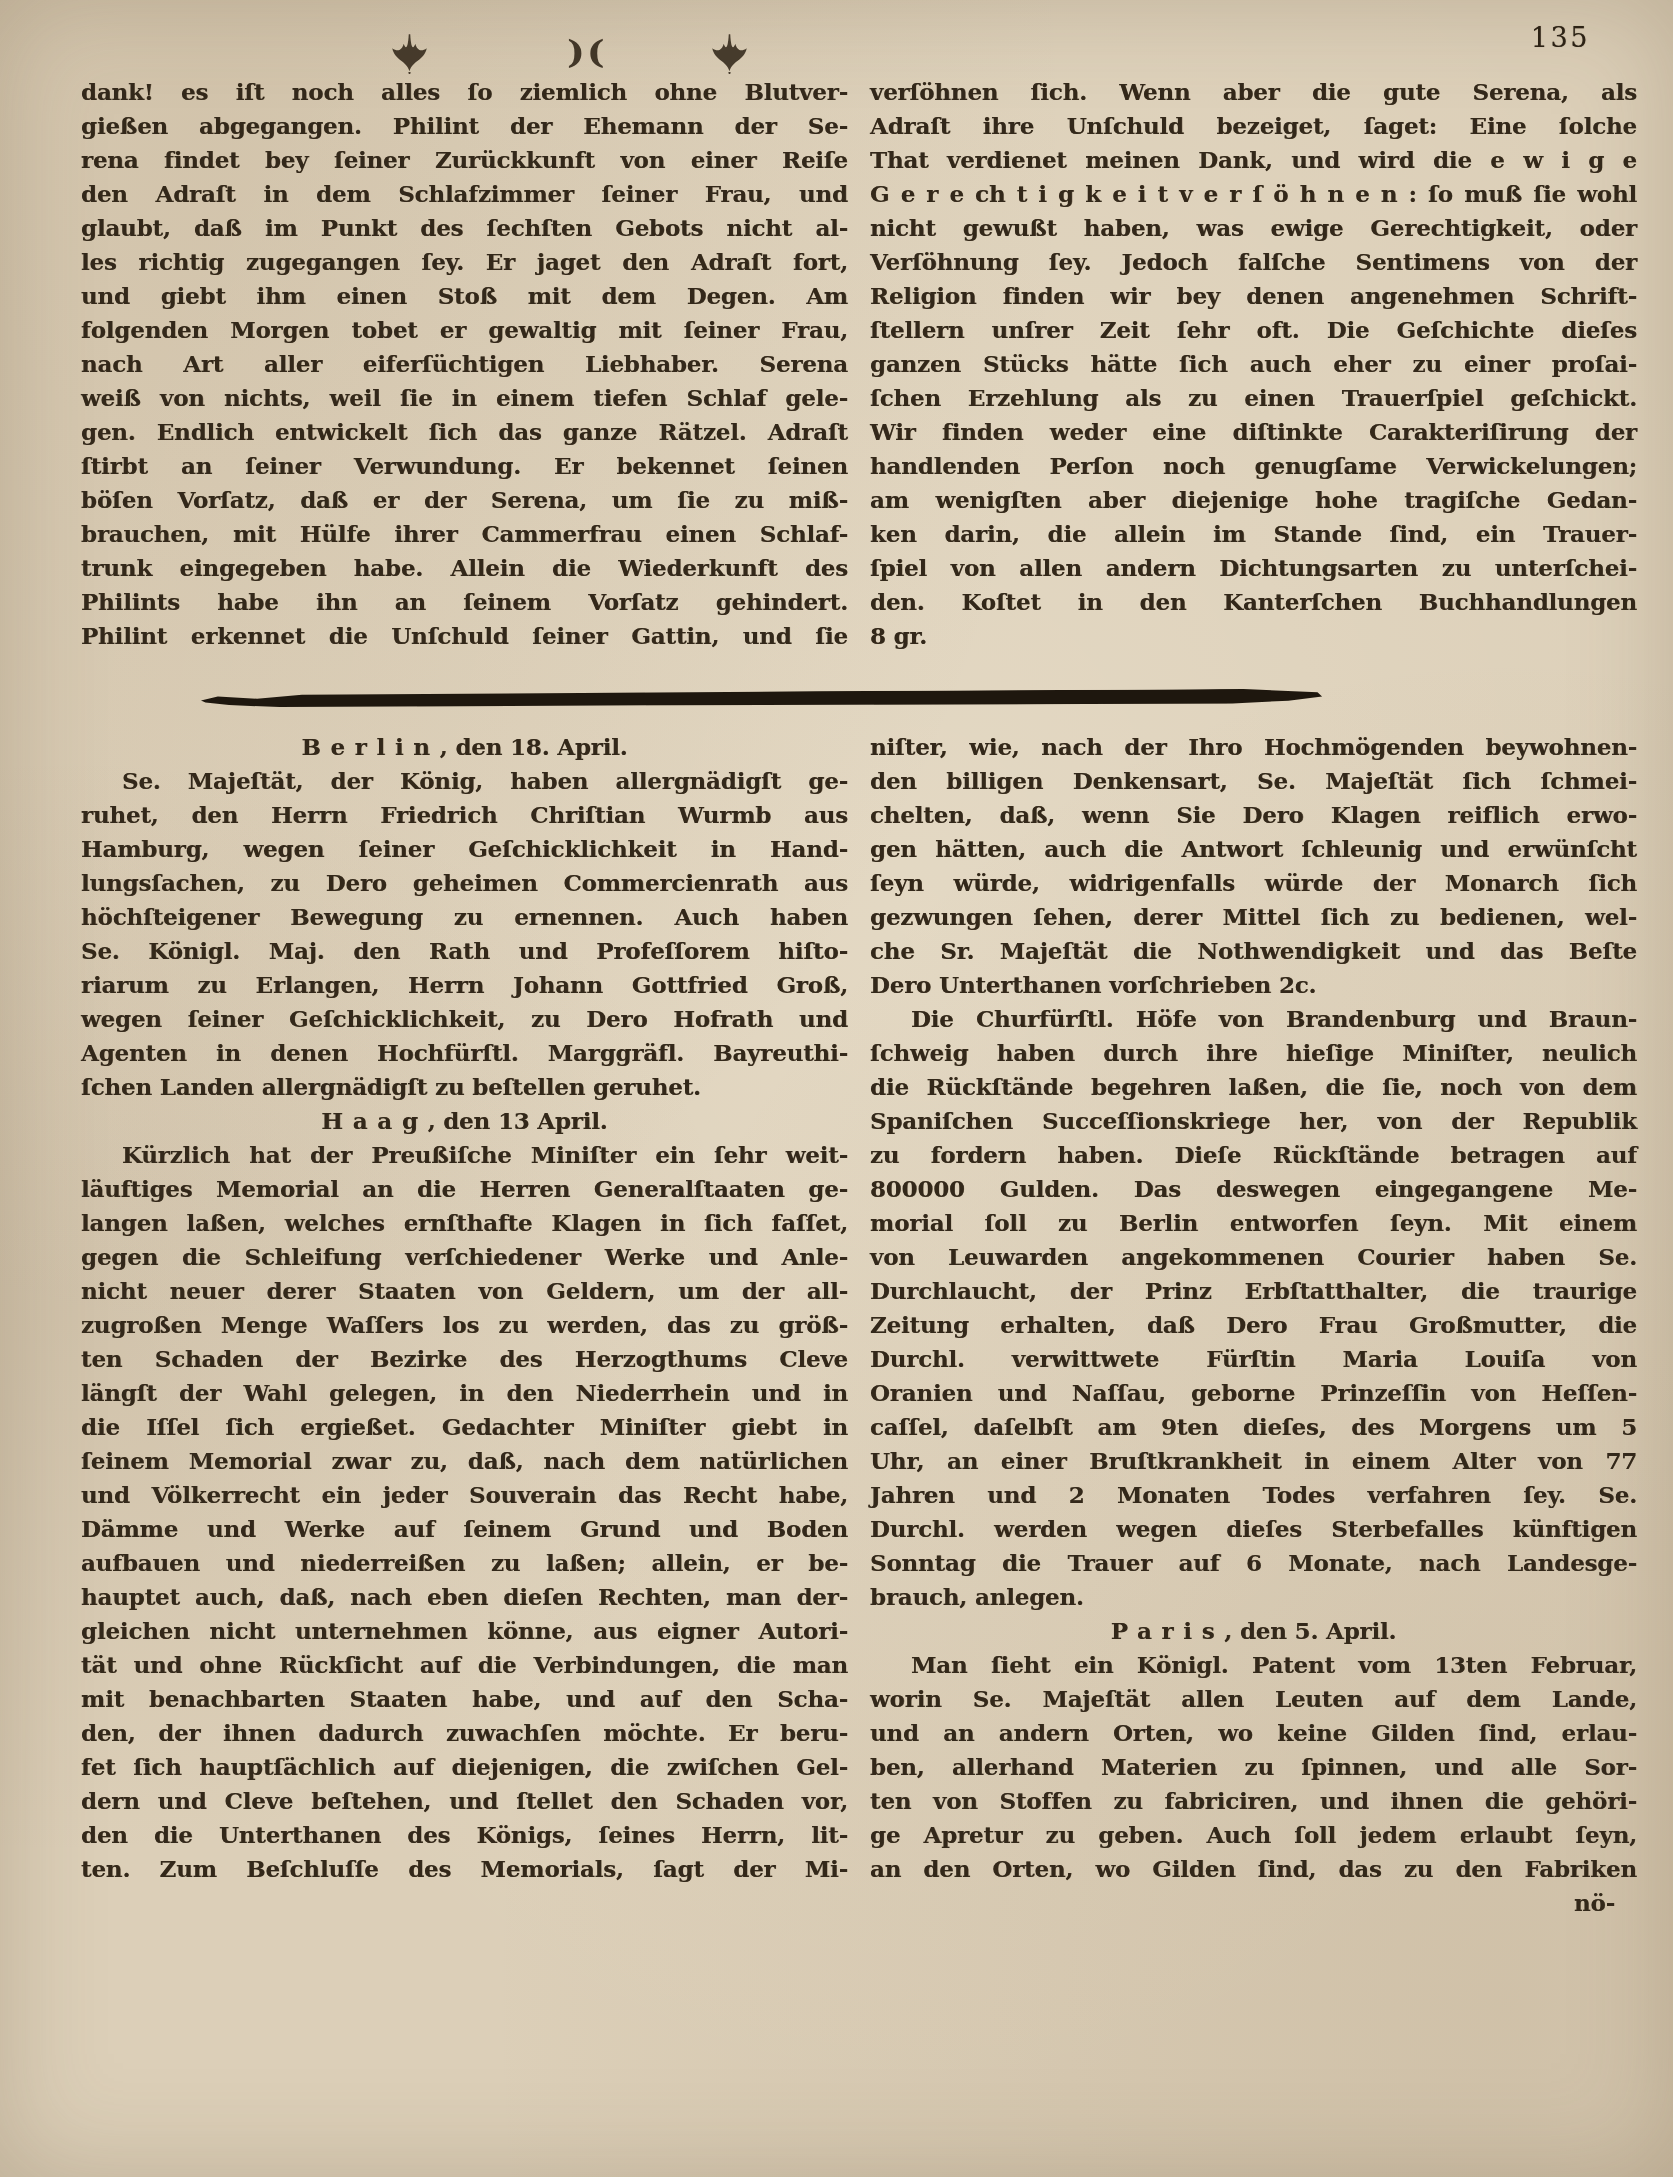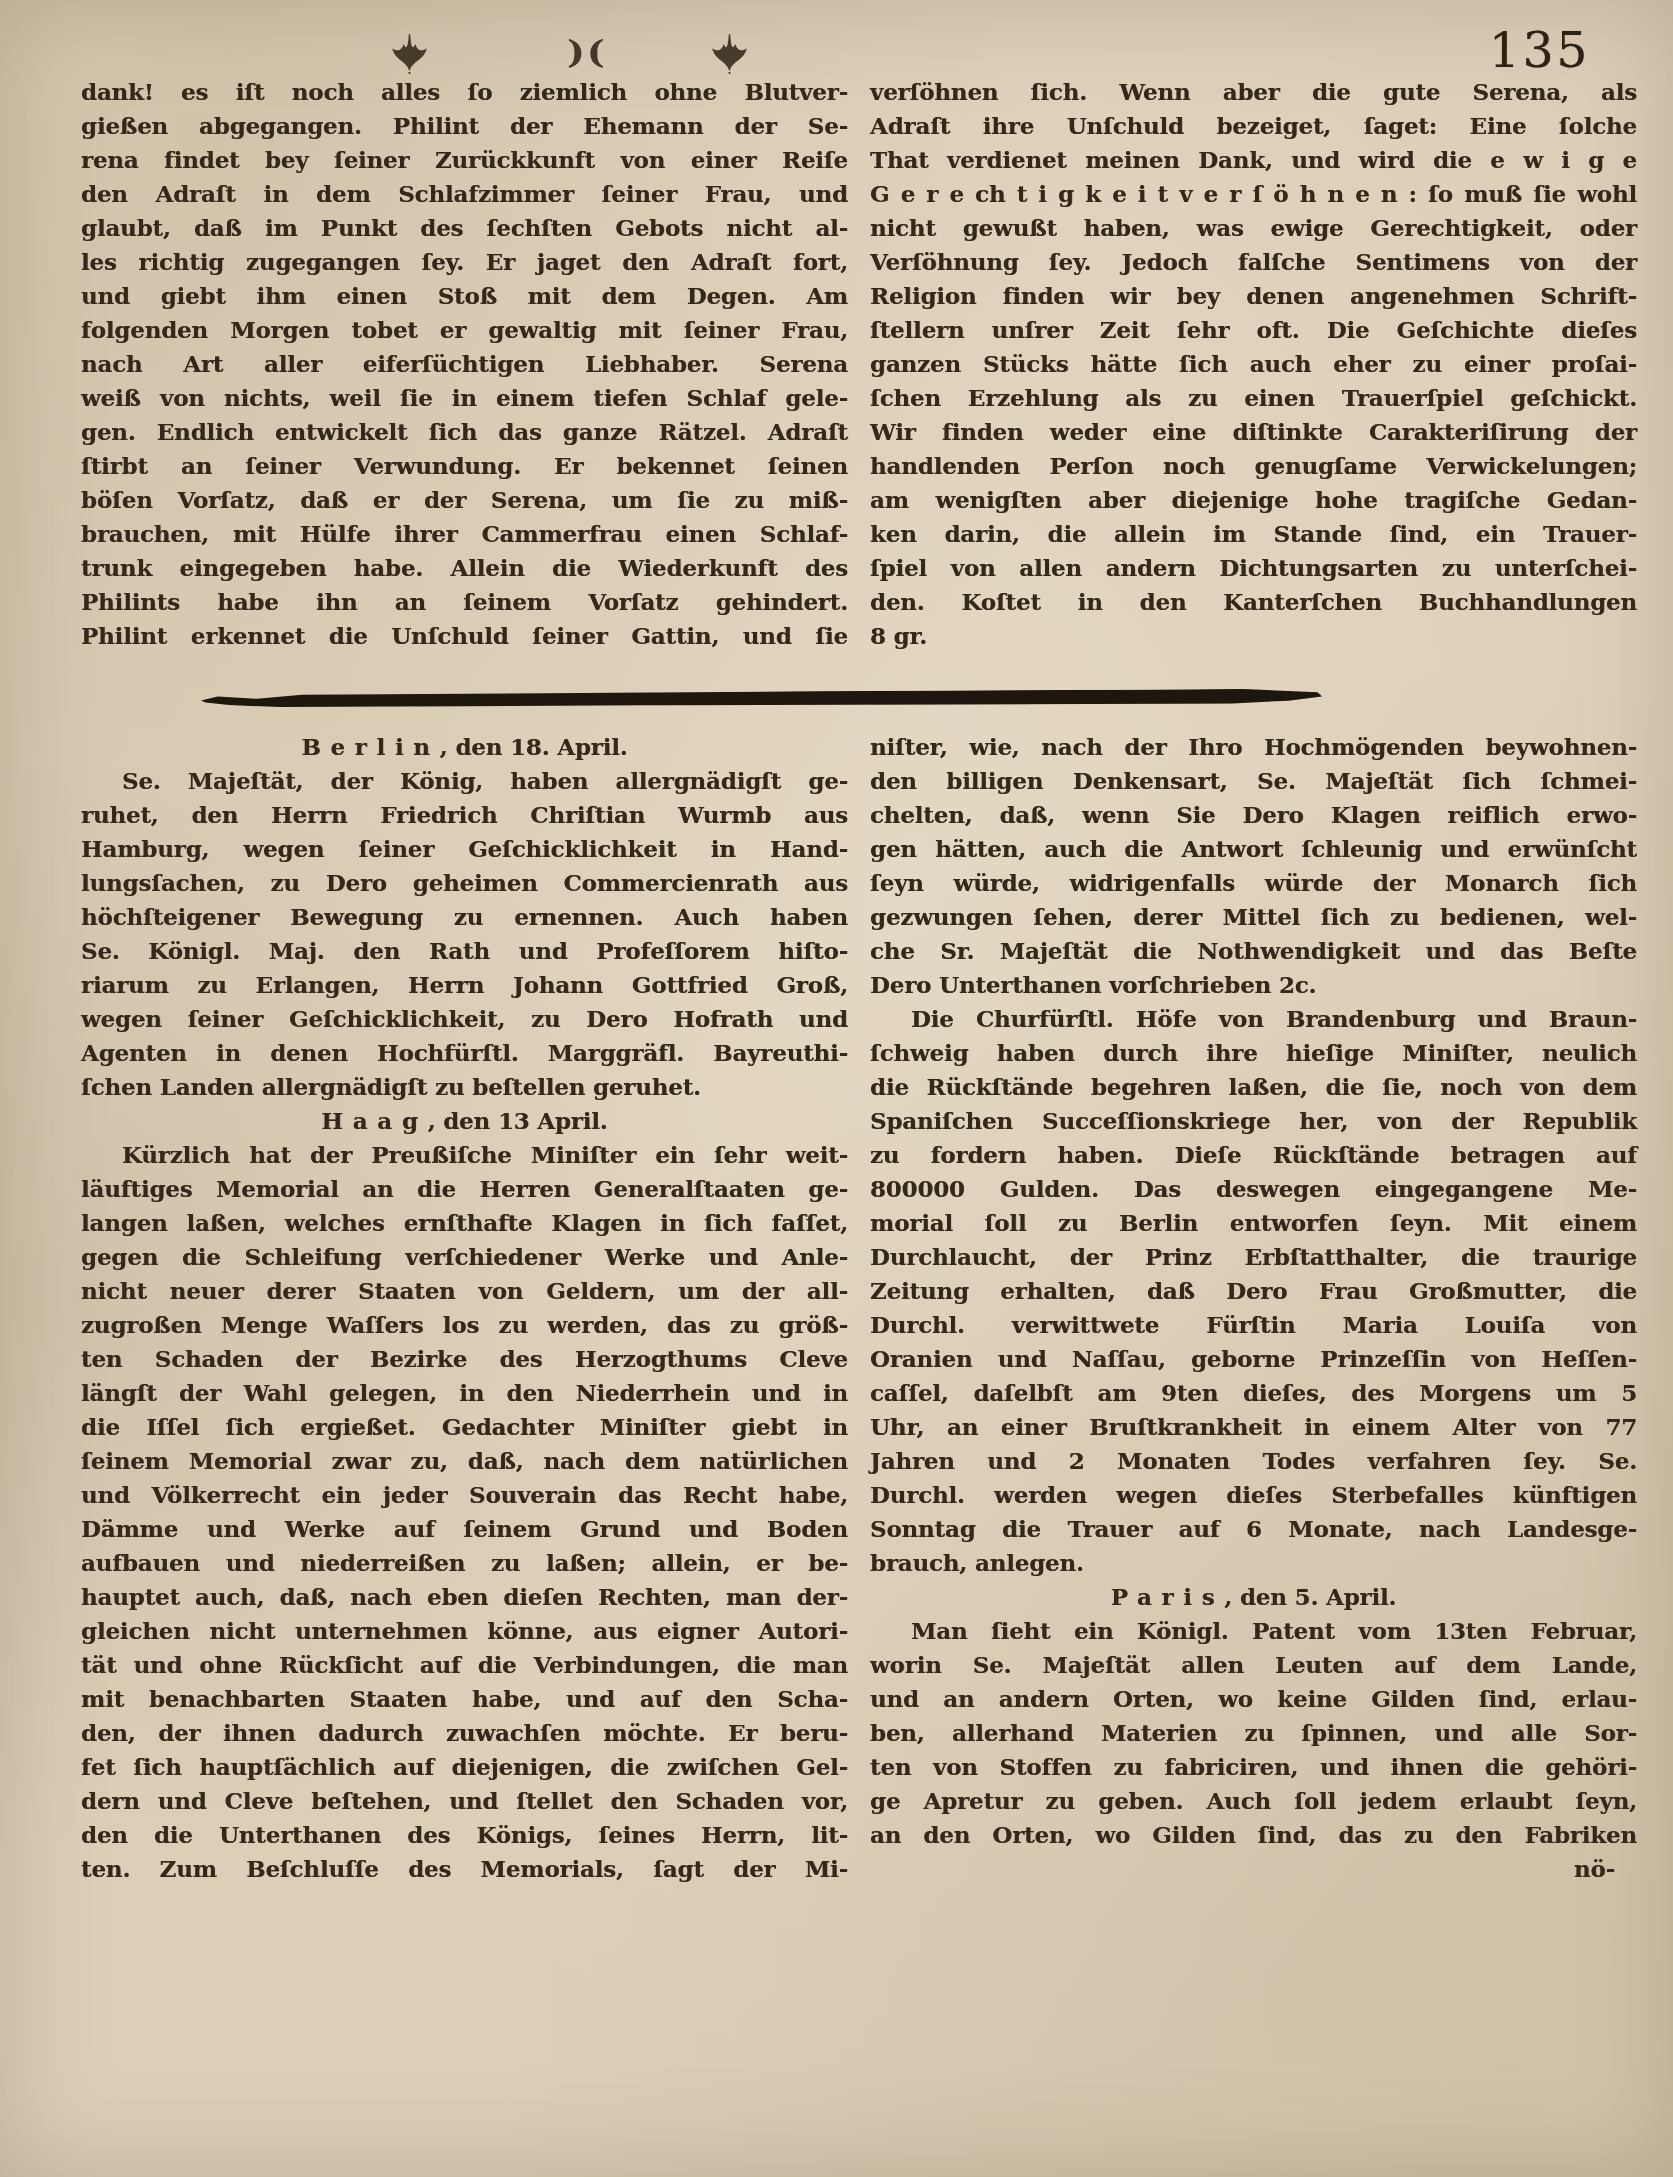--- a/index.html
+++ b/index.html
@@ -26,21 +26,21 @@
   .fleuron{width:45px;height:45px;opacity:.88;}
   .fleuron svg{width:100%;height:100%;fill:var(--ink,#33281a);}
   .sig-mark{
     margin:0 101px 0 135px;
     font-size:38px;font-weight:bold;letter-spacing:1.7px;
     transform:scaleY(0.85);
     opacity:.9;
   }
   .page-number{
     position:absolute;top:22px;right:84px;
-    font-size:49px;letter-spacing:2.6px;
+    font-size:27px;letter-spacing:2.6px;
     color:#2c2215;
     text-shadow:0.4px 0.4px 0.7px rgba(60,45,25,0.5);
   }
   .content{
     position:absolute;top:75px;left:81px;right:37px;
     font-size:23px;font-weight:bold;letter-spacing:-0.2px;
     text-shadow:0.3px 0.3px 0.6px rgba(60,45,25,0.55);
   }
   .row{display:flex;gap:22px;}
   .col{flex:1;min-width:0;}
@@ -170,20 +170,21 @@
           <div class="line j">gezwungen ſehen, derer Mittel ſich zu bedienen, wel-</div>
           <div class="line j">che Sr. Majeſtät die Nothwendigkeit und das Beſte</div>
           <div class="line">Dero Unterthanen vorſchrieben 2c.</div>
           <div class="line j indent">Die Churfürſtl. Höfe von Brandenburg und Braun-</div>
           <div class="line j">ſchweig haben durch ihre hieſige Miniſter, neulich</div>
           <div class="line j">die Rückſtände begehren laßen, die ſie, noch von dem</div>
           <div class="line j">Spaniſchen Succeſſionskriege her, von der Republik</div>
           <div class="line j">zu fordern haben.  Dieſe Rückſtände betragen auf</div>
           <div class="line j">800000 Gulden.  Das deswegen eingegangene Me-</div>
           <div class="line j">morial ſoll zu Berlin entworfen ſeyn.  Mit einem</div>
+          <div class="line j">von Leuwarden angekommenen Courier haben Se.</div>
           <div class="line j">Durchlaucht, der Prinz Erbſtatthalter, die traurige</div>
           <div class="line j">Zeitung erhalten, daß Dero Frau Großmutter, die</div>
           <div class="line j">Durchl. verwittwete Fürſtin Maria Louiſa von</div>
           <div class="line j">Oranien und Naſſau, geborne Prinzeſſin von Heſſen-</div>
           <div class="line j">caſſel, daſelbſt am 9ten dieſes, des Morgens um 5</div>
           <div class="line j">Uhr, an einer Bruſtkrankheit in einem Alter von 77</div>
           <div class="line j">Jahren und 2 Monaten Todes verfahren ſey.  Se.</div>
           <div class="line j">Durchl. werden wegen dieſes Sterbefalles künftigen</div>
           <div class="line j">Sonntag die Trauer auf 6 Monate, nach Landesge-</div>
           <div class="line">brauch, anlegen.</div>

